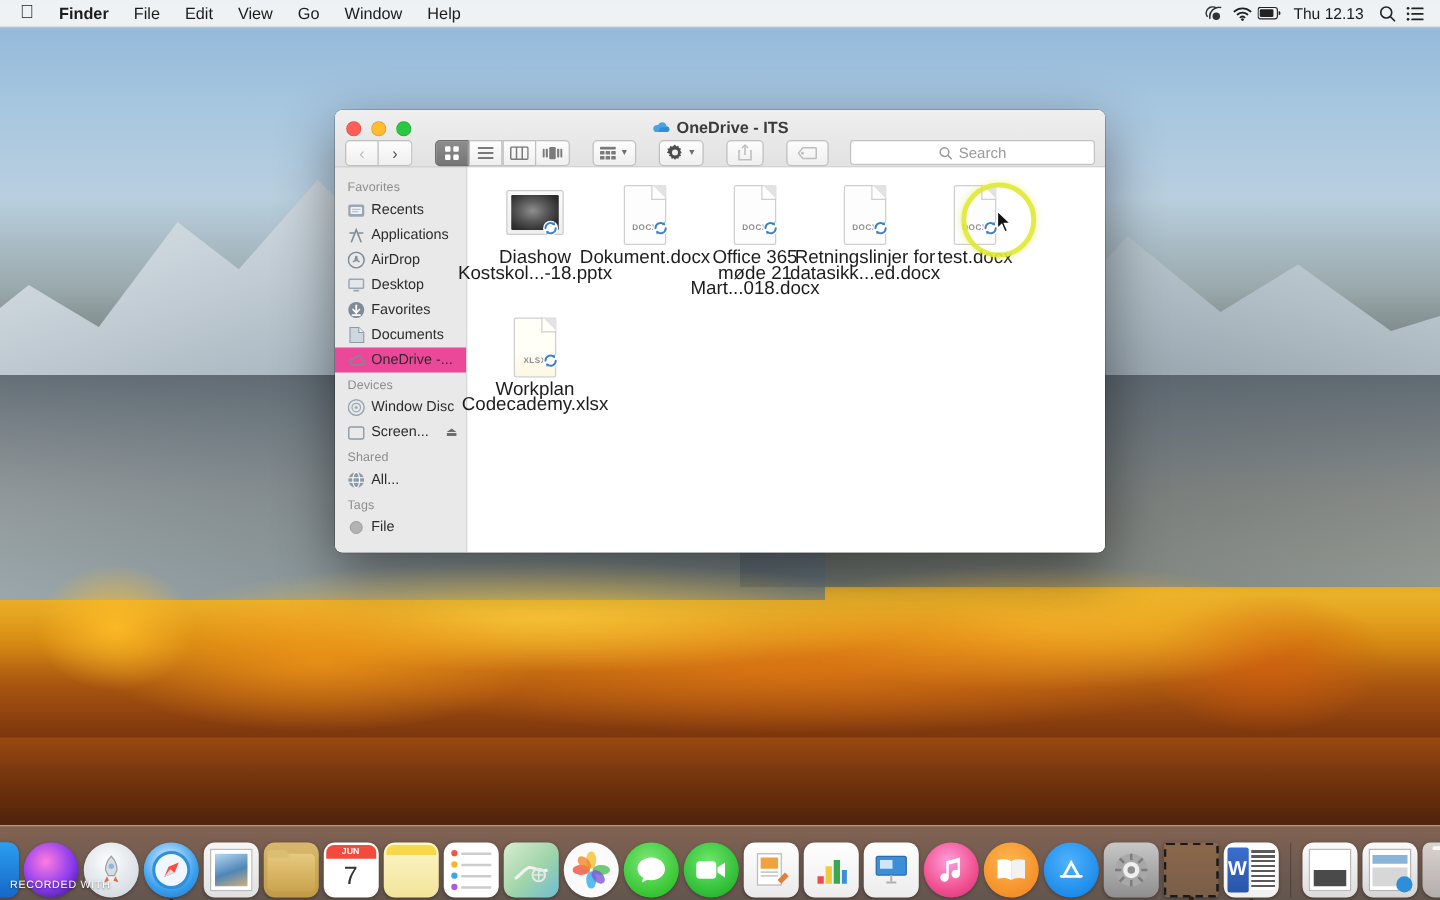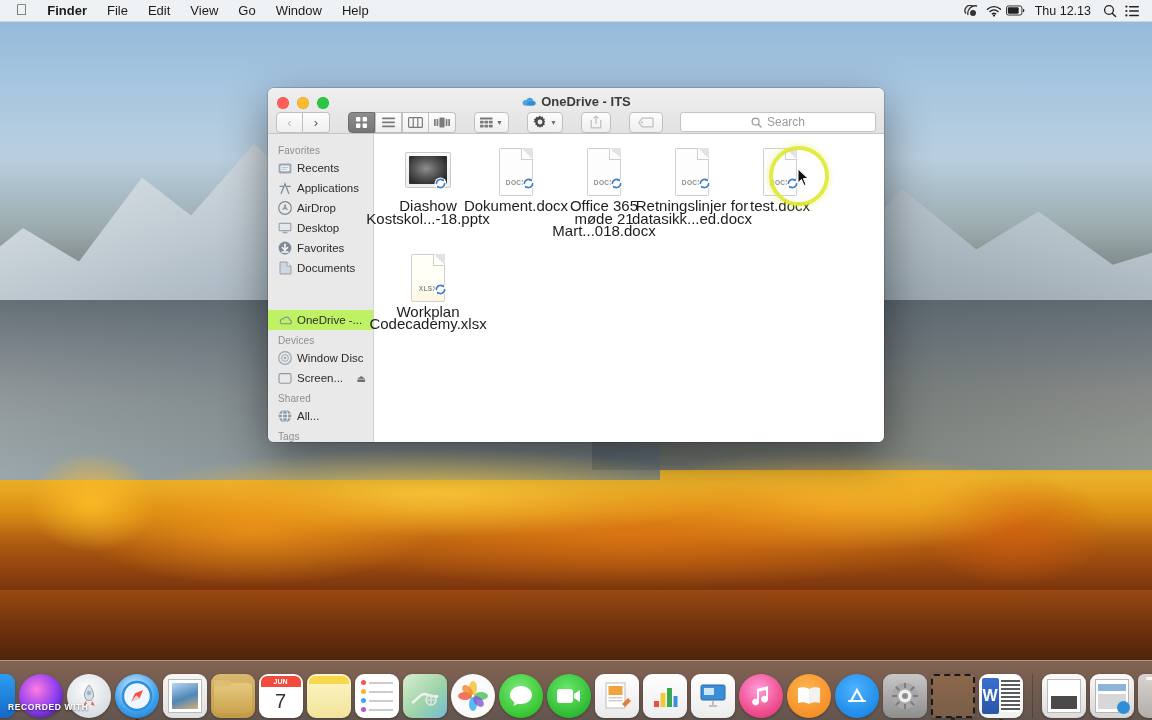--- a/index.html
+++ b/index.html
@@ -159,21 +159,21 @@
     font-size: 11.5px; color: #2c2c2c;
   }
   .sb-header {
     padding: 5px 0 2px 10px; font-size: 10px; font-weight: normal;
     color: #8d8d8d; letter-spacing: .1px;
   }
   .sb-item {
     display: flex; align-items: center; gap: 5px;
     height: 20px; padding: 0 4px 0 10px; white-space: nowrap;
   }
-  .sb-item.selected { background: #bef264; margin-top: 32px; }
+  .sb-item.selected { background: #ec4899; }
   .sb-ico { width: 14px; height: 14px; flex: 0 0 14px; display: flex; align-items: center; justify-content: center; color: #7f8c98; }
   .sb-label { overflow: hidden; text-overflow: ellipsis; }
   .sb-eject { margin-left: auto; font-size: 10px; color: #6e6e6e; padding-right: 3px; }
 
   #content { flex: 1; background: #fff; position: relative; padding: 12px 4px 0 10px; }
   .file-grid { display: flex; flex-wrap: wrap; align-content: flex-start; }
   .file-cell {
     width: 88px; margin: 0 0 14px 0; text-align: center;
     display: flex; flex-direction: column; align-items: center;
   }
@@ -237,21 +237,21 @@
   .run-dot {
     position: absolute; left: 50%; bottom: -5px; transform: translateX(-50%);
     width: 4px; height: 4px; border-radius: 50%; background: rgba(40,25,10,.85);
   }
 
   
   #watermark {
     position: absolute; left: 8px; bottom: 8px; z-index: 45; pointer-events: none;
     color: #fff; text-shadow: 0 1px 2px rgba(0,0,0,.6);
   }
-  #wm-top { font-size: 8.5px; font-weight: bold; letter-spacing: .6px; }
+  #wm-top { font-size: 8.5px; font-weight: normal; letter-spacing: .6px; }
   #wm-bot { font-size: 17px; font-weight: bold; letter-spacing: .3px; line-height: 19px; }
 </style>
 </head>
 <body>
 
 <div id="screen">
 
   <div id="wallpaper">
     <div id="mtn1"></div>
     <div id="mtn2"></div>

